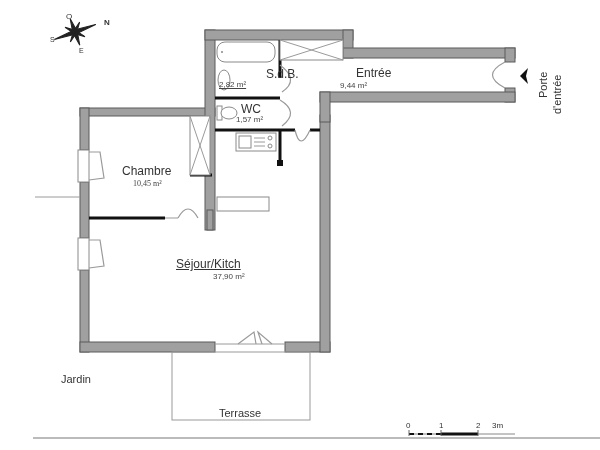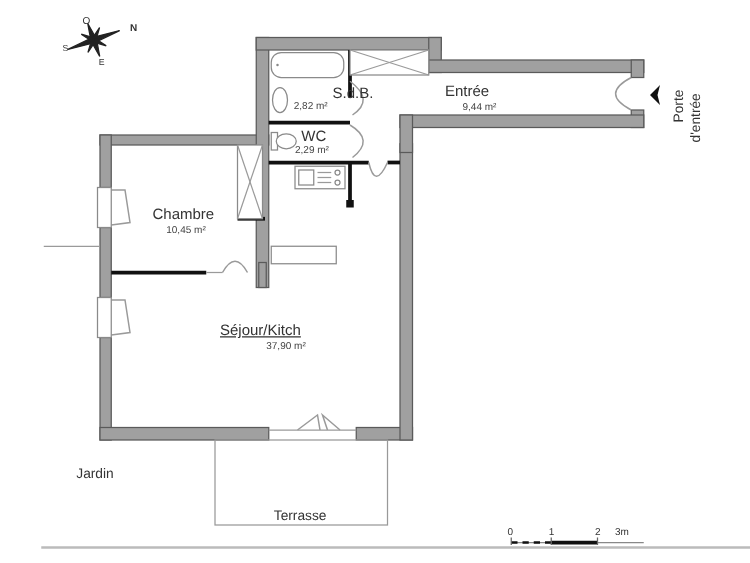--- a/index.html
+++ b/index.html
@@ -144,30 +144,30 @@
     <line x1="478" y1="430" x2="478" y2="436" stroke="#666"></line>
   </g>
 </svg>
 
 <span class="lbl" style="left:66px;top:12px;font-size:8px;">O</span>
 <span class="lbl" style="left:104px;top:18px;font-size:8px;font-weight:bold;">N</span>
 <span class="lbl" style="left:50px;top:36px;font-size:7px;">S</span>
 <span class="lbl" style="left:79px;top:47px;font-size:7px;">E</span>
 
 <span class="lbl room-name" style="left:234px;top:67px;margin-left:32px;">S.d.B.</span>
-<span class="lbl room-area" style="left:235px;top:80px;">2,82 m²</span>
+<span class="lbl room-area" style="left:219px;top:80px;text-decoration:underline;">2,82 m²</span>
 
 <span class="lbl room-name" style="left:241px;top:102px;">WC</span>
-<span class="lbl room-area" style="left:236px;top:115px;">2,29 m²</span>
+<span class="lbl room-area" style="left:236px;top:115px;">1,57 m²</span>
 
 <span class="lbl room-name" style="left:356px;top:66px;">Entrée</span>
-<span class="lbl room-area" style="left:370px;top:81px;">9,44 m²</span>
+<span class="lbl room-area" style="left:340px;top:81px;">9,44 m²</span>
 
 <span class="lbl room-name" style="left:122px;top:164px;">Chambre</span>
-<span class="lbl room-area" style="left:133px;top:179px;">10,45 m²</span>
+<span class="lbl room-area" style="left:133px;top:179px;font-family:Liberation Serif, serif;">10,45 m²</span>
 
 <span class="lbl room-name" style="left:176px;top:257px;text-decoration:underline;">Séjour/Kitch</span>
 <span class="lbl room-area" style="left:213px;top:272px;">37,90 m²</span>
 
 <span class="lbl big" style="left:61px;top:373px;">Jardin</span>
 <span class="lbl big" style="left:219px;top:380px;margin-top:27px;">Terrasse</span>
 
 <div class="porte">
   <span style="left:4px;top:38px;">Porte</span>
   <span style="left:18px;top:54px;">d'entrée</span>

